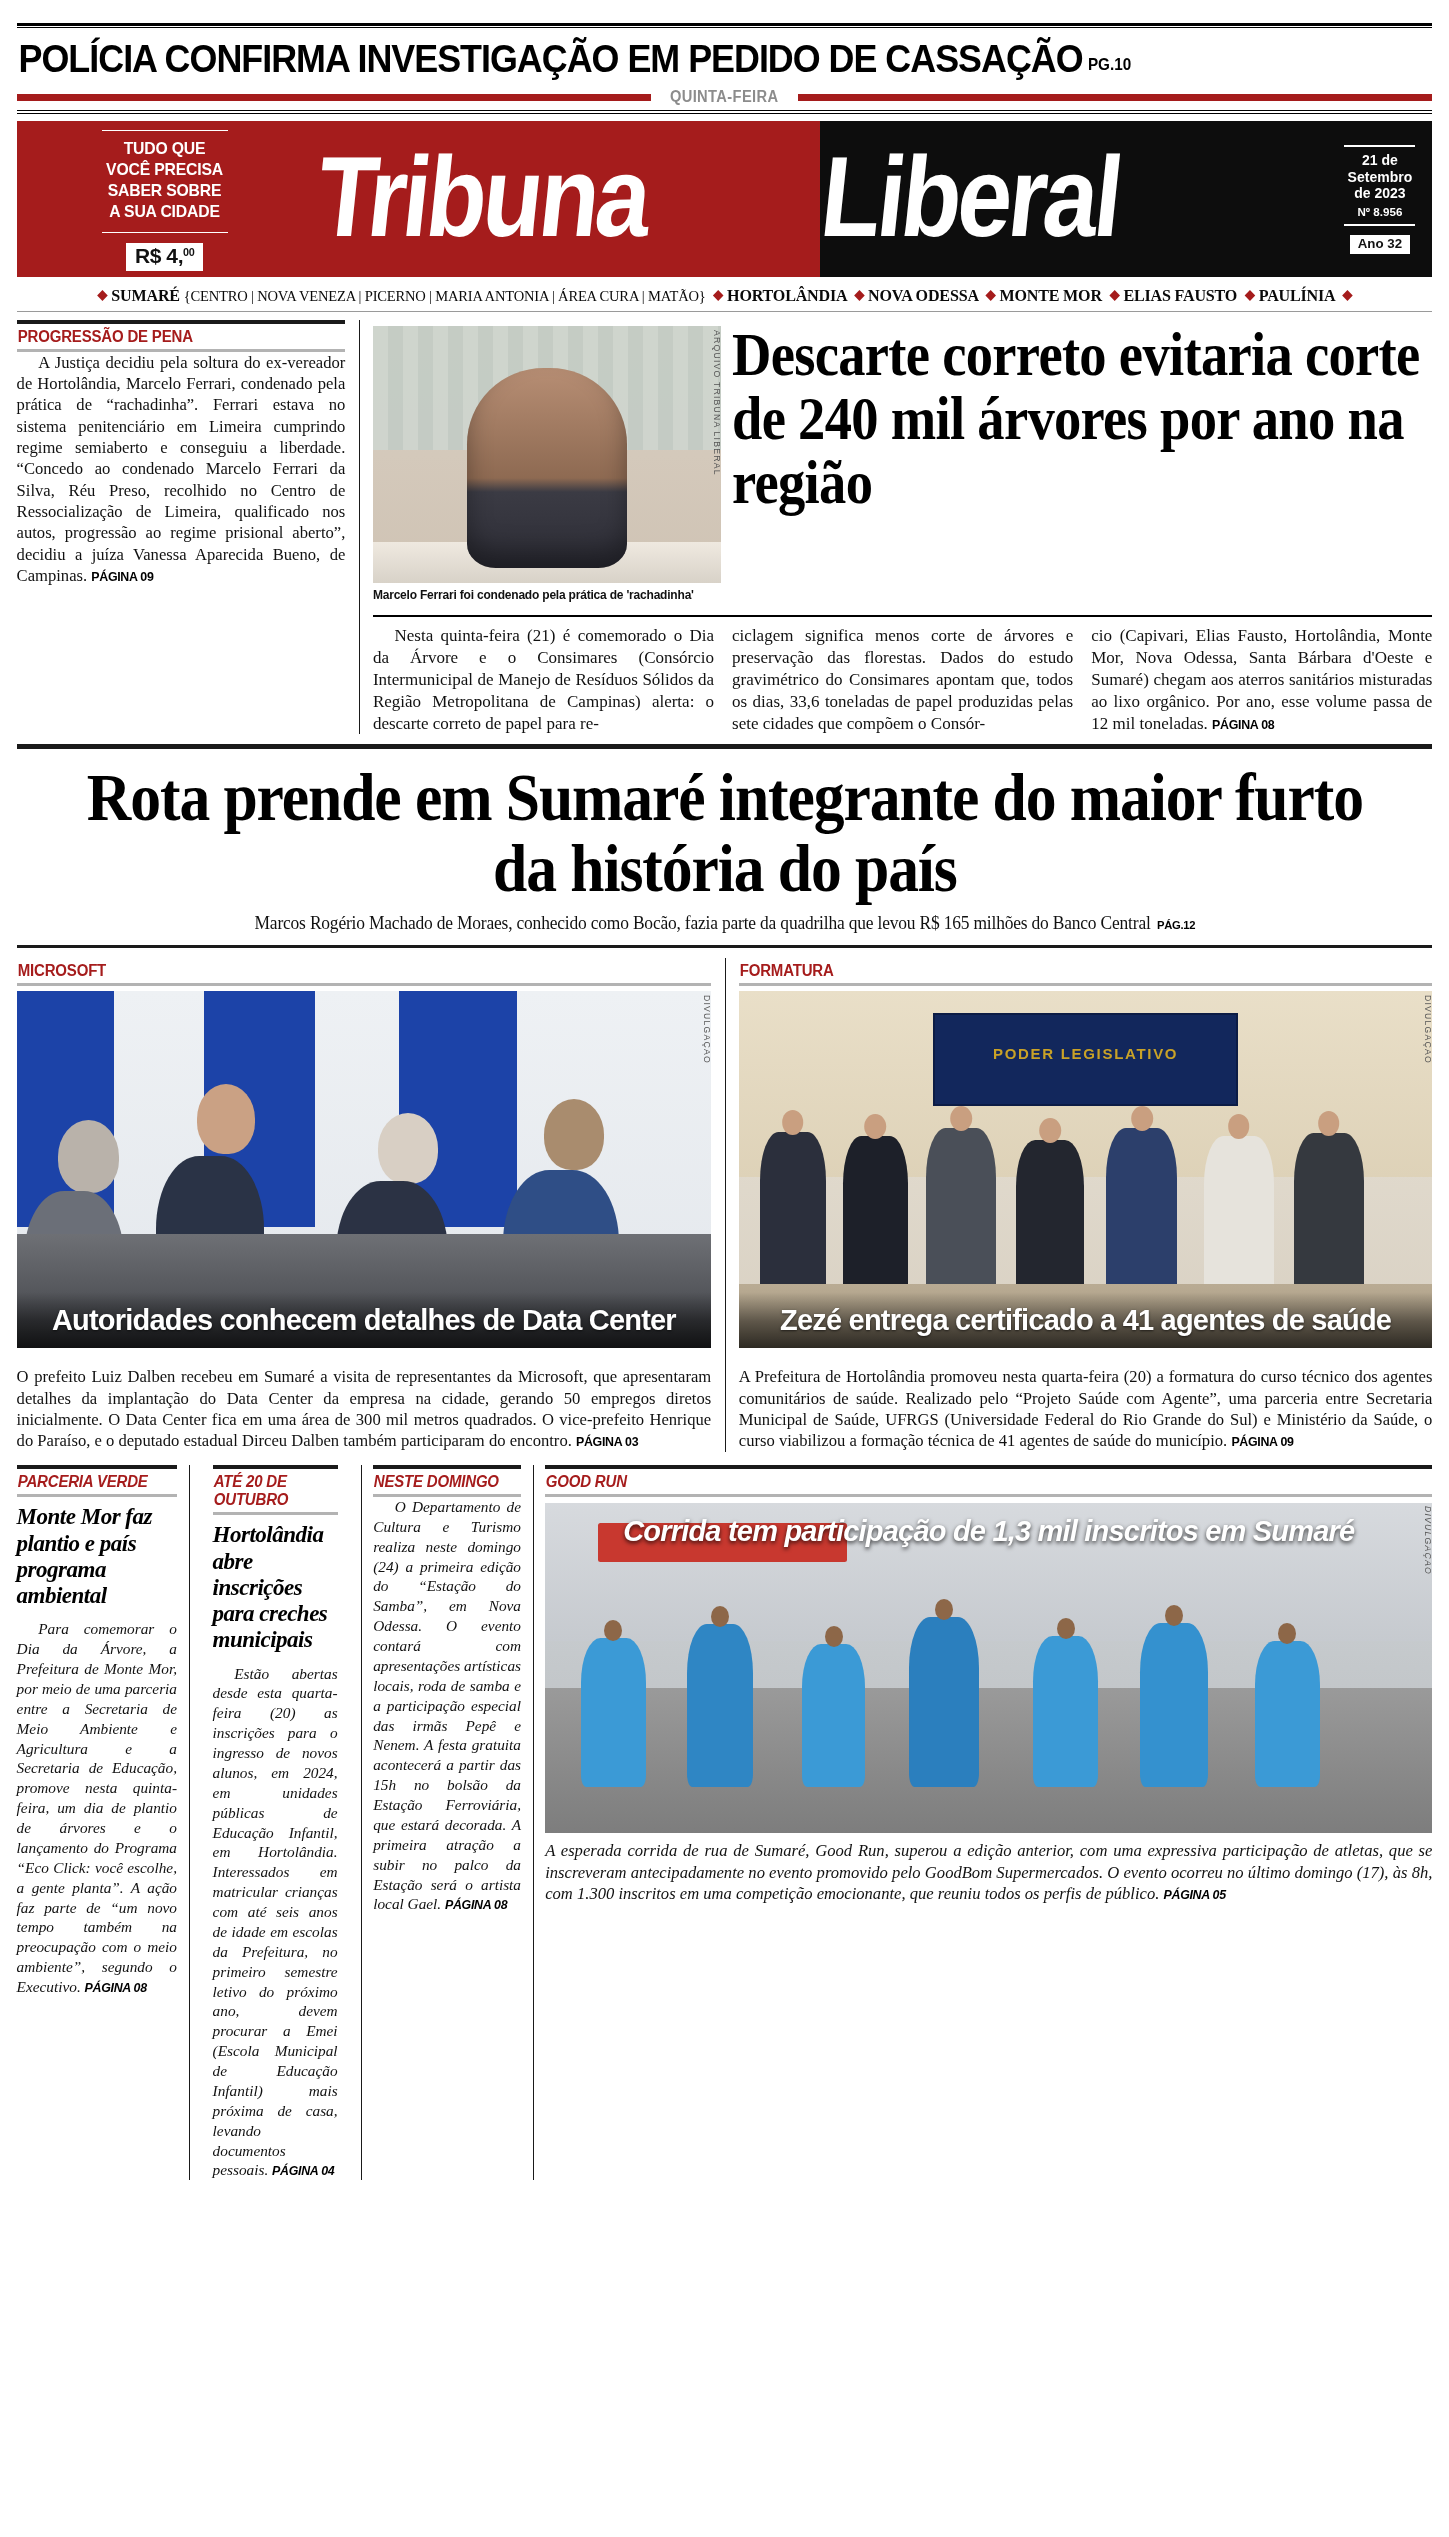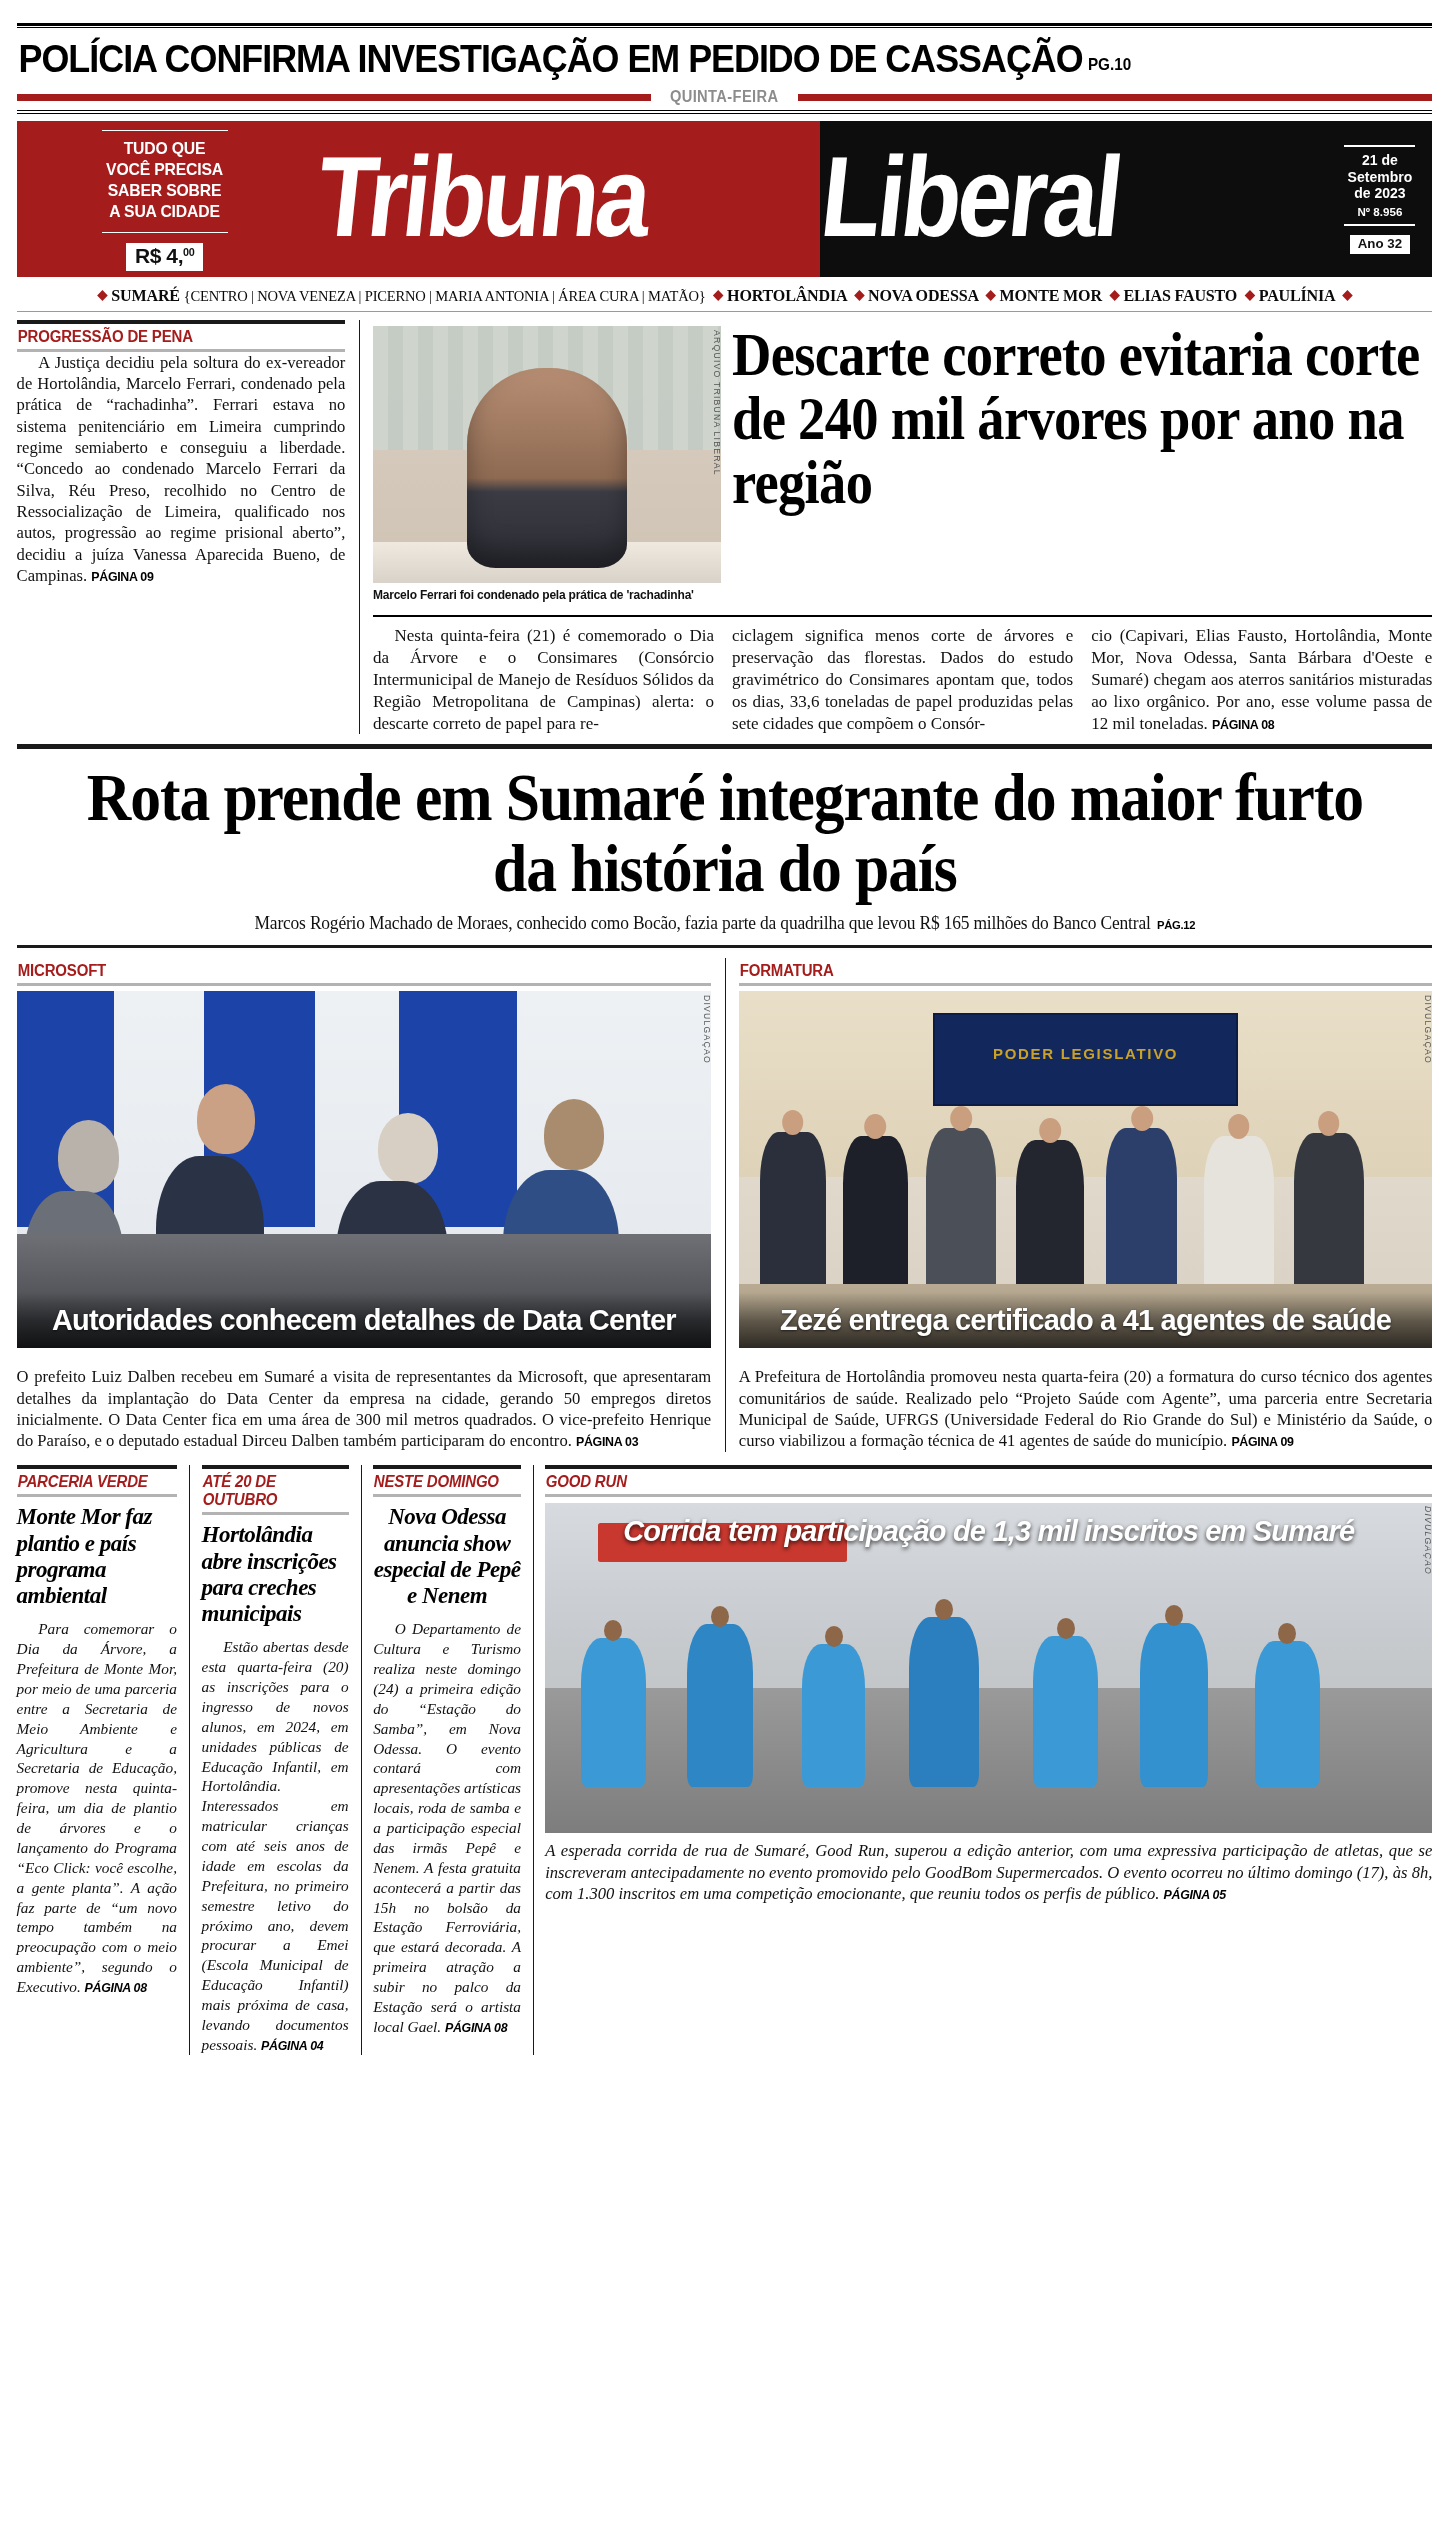--- a/index.html
+++ b/index.html
@@ -347,21 +347,21 @@
     color: #fff;
     text-align: center;
     text-shadow: 0 0.8px 2.5px rgba(0,0,0,.6);
   }
   .feat-body { font-size: 16.6px; margin-top: 18px; }
 
   
   .sec-d { display: flex; margin-top: 13.3px; }
   .dcol { flex: 0 0 auto; font-style: italic; }
   .d1 { width: 172px; padding-right: 11.6px; }
-  .d2 { width: 172px; padding: 0 12px; border-left: 1.7px solid #1a1a1a; }
+  .d2 { width: 172px; padding: 0 23px; border-left: 1.7px solid #1a1a1a; }
   .d3 { width: 172px; padding: 0 11.6px; border-left: 1.7px solid #1a1a1a; }
   .d4 { flex: 1 1 auto; padding-left: 11.6px; border-left: 1.7px solid #1a1a1a; }
 
   .d-hl {
     font-family: "Liberation Serif", serif;
     font-weight: bold;
     font-size: 23px;
     line-height: 1.14;
     letter-spacing: -0.5px;
     color: #000;
@@ -724,21 +724,20 @@
         <span class="pagina">PÁGINA 04</span>
       </div>
     </div>
 
     <div class="dcol d3">
       <div class="kicker-wrap">
         <div class="kicker-topline"></div>
         <div class="kicker">NESTE DOMINGO</div>
         <div class="kicker-botline"></div>
       </div>
-      <div class="d-hl center">Nova Odessa anuncia show especial de Pepê e Nenem</div>
       <div class="body-serif d-body indent">
         <span>O Departamento de Cultura e Turismo realiza neste domingo (24) a primeira edição do “Estação do Samba”, em Nova Odessa. O evento contará com apresentações artísticas locais, roda de samba e a participação especial das irmãs Pepê e Nenem. A festa gratuita acontecerá a partir das 15h no bolsão da Estação Ferroviária, que estará decorada. A primeira atração a subir no palco da Estação será o artista local Gael.</span>
         <span class="pagina">PÁGINA 08</span>
       </div>
     </div>
 
     <div class="dcol d4">
       <div class="kicker-wrap">
         <div class="kicker-topline"></div>
         <div class="kicker">GOOD RUN</div>

